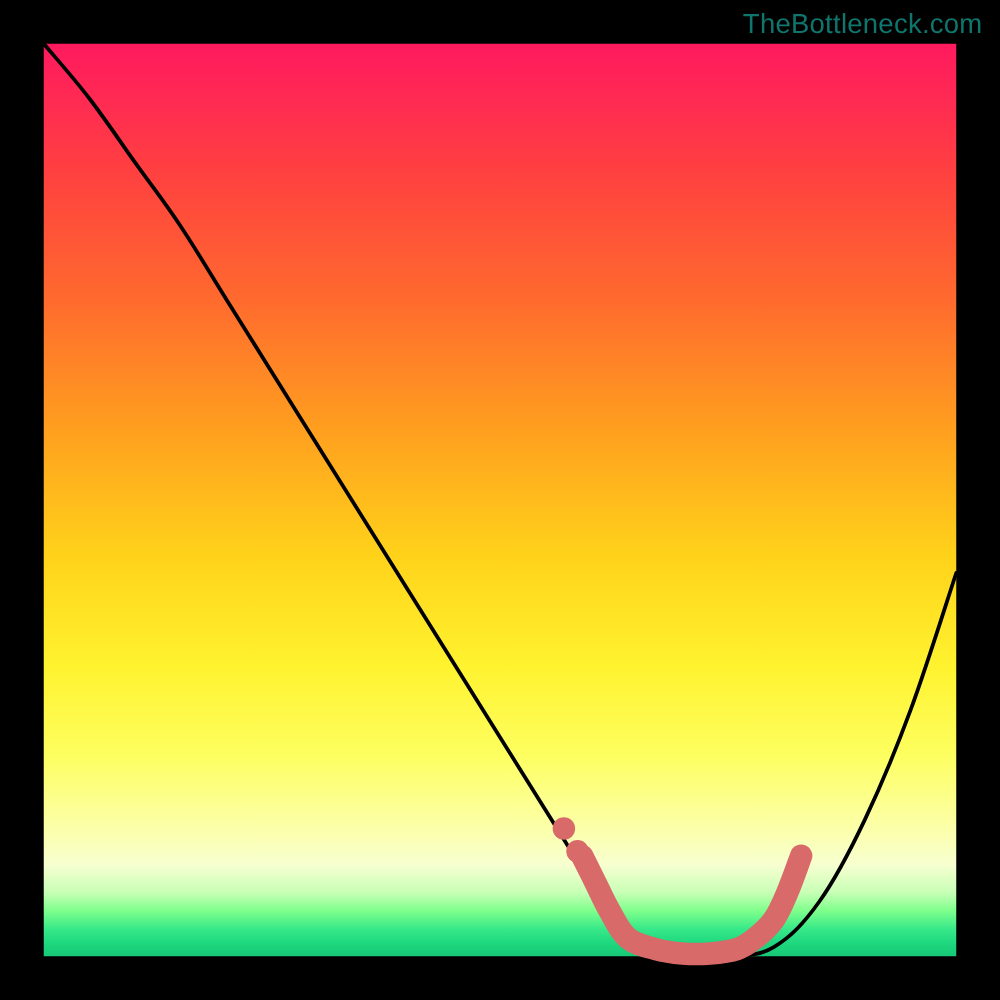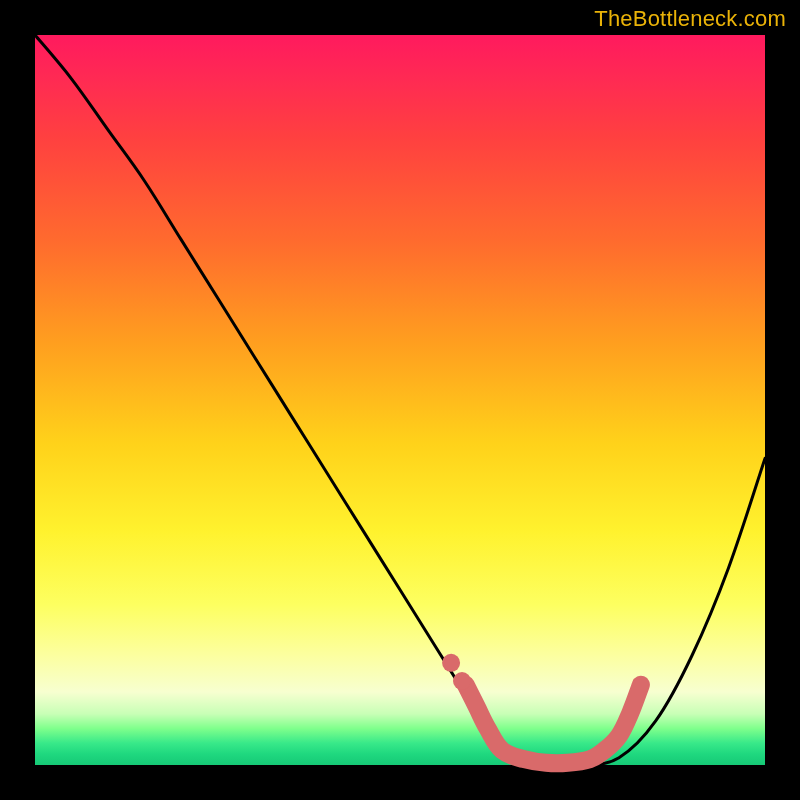--- a/index.html
+++ b/index.html
@@ -42,21 +42,21 @@
       #7fff8c 95%,
       #38e989 97%,
       #1fd87f 98.5%,
       #16c976 100%
     );
   }
   .watermark {
     position: absolute;
     top: 6px;
     right: 14px;
-    color: #eab308;
+    color: #0f766e;
     font-size: 22px;
     font-weight: 500;
     letter-spacing: 0.2px;
     user-select: none;
     text-align: right;
   }
   svg.curve {
     position: absolute;
     left: 0;
     top: 0;

